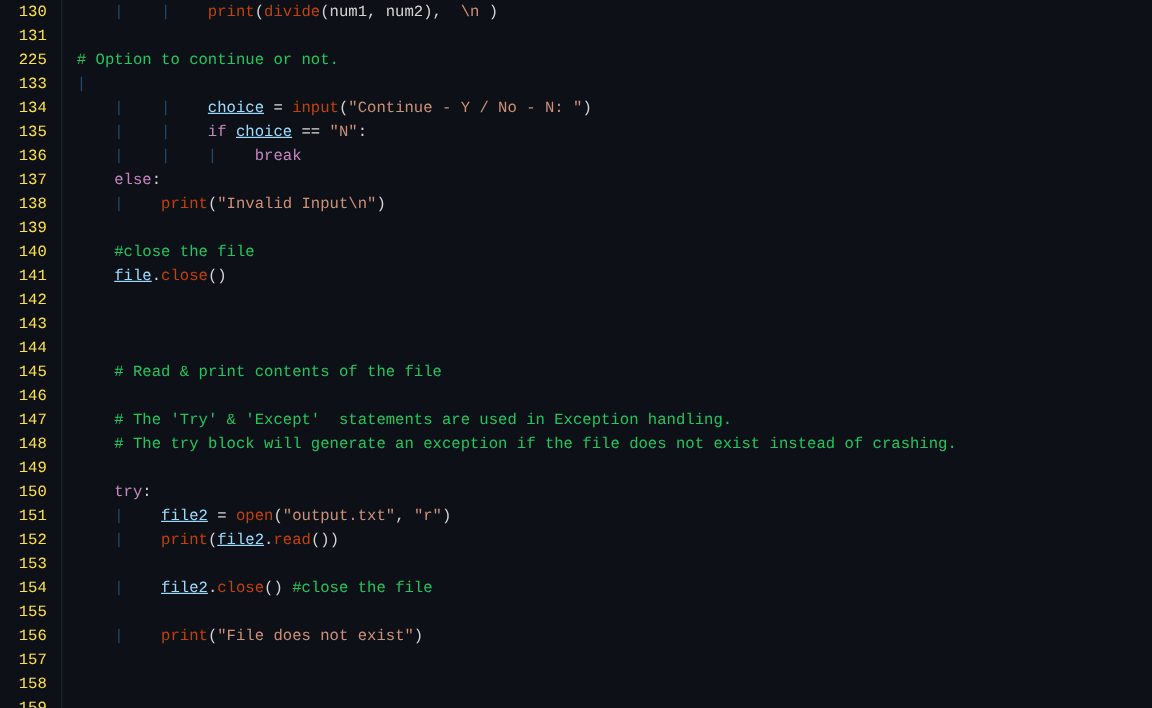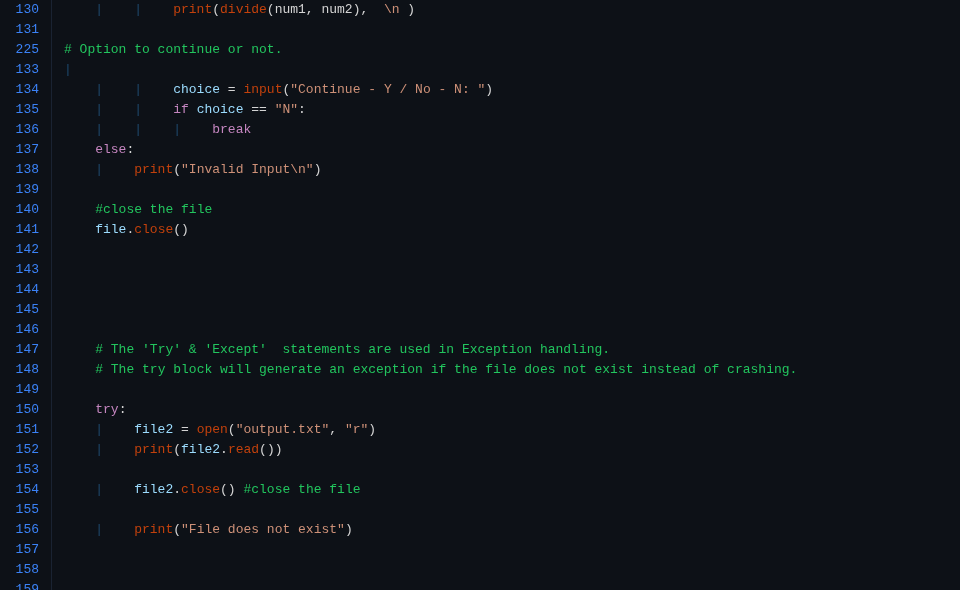--- a/index.html
+++ b/index.html
@@ -20,21 +20,21 @@
     .code-editor {
       background-color: #0d1117;
       width: 960px;
       height: 590px;
       overflow: hidden;
       display: flex;
     }
 
     .line-numbers {
       background-color: #0d1117;
-      color: #3b82f6;
+      color: #fde047;
       text-align: right;
       padding: 0 12px 0 8px;
       user-select: none;
       min-width: 52px;
       border-right: 1px solid #1a2332;
     }
 
     .code-content {
       flex: 1;
       padding-left: 12px;
@@ -57,21 +57,21 @@
     .code-text {
       height: 20px;
       line-height: 20px;
       display: block;
     }
 
     
     .c-white { color: #d4d4d4; }
     .c-keyword { color: #c586c0; }
     .c-string { color: #ce9178; }
-    .c-variable { color: #9cdcfe; }
+    .c-variable { color: #9cdcfe; text-decoration: underline; }
     .c-yellow { color: #c2410c; }
     .c-green { color: #22c55e; }
 
     .pipe-char { color: #1e4a6e; }
   </style>
 </head>
 <body>
 
 <div class="code-editor">
   <div class="line-numbers" id="line-nums">
@@ -115,21 +115,21 @@
       <div class="code-line"><span class="code-text pipe-char">    |    |    </span><span class="code-text c-keyword">if</span><span class="code-text c-white"> </span><span class="code-text c-variable">choice</span><span class="code-text c-white"> == </span><span class="code-text c-string">"N"</span><span class="code-text c-white">:</span></div>
       <div class="code-line"><span class="code-text pipe-char">    |    |    |    </span><span class="code-text c-keyword">break</span></div>
       <div class="code-line"><span class="code-text c-white">    </span><span class="code-text c-keyword">else</span><span class="code-text c-white">:</span></div>
       <div class="code-line"><span class="code-text pipe-char">    |    </span><span class="code-text c-yellow">print</span><span class="code-text c-white">(</span><span class="code-text c-string">"Invalid Input\n"</span><span class="code-text c-white">)</span></div>
       <div class="code-line">&nbsp;</div>
       <div class="code-line"><span class="code-text c-white">    </span><span class="code-text c-green">#close the file</span></div>
       <div class="code-line"><span class="code-text c-white">    </span><span class="code-text c-variable">file</span><span class="code-text c-white">.</span><span class="code-text c-yellow">close</span><span class="code-text c-white">()</span></div>
       <div class="code-line">&nbsp;</div>
       <div class="code-line"><span class="code-text c-white">    </span></div>
       <div class="code-line">&nbsp;</div>
-      <div class="code-line"><span class="code-text c-white">    </span></div>
+      <div class="code-line"><span class="code-text c-white">    </span><span class="code-text c-green"># Read &amp; print contents of the file</span></div>
       <div class="code-line">&nbsp;</div>
       <div class="code-line"><span class="code-text c-white">    </span><span class="code-text c-green"># The 'Try' &amp; 'Except'  statements are used in Exception handling.</span></div>
       <div class="code-line"><span class="code-text c-white">    </span><span class="code-text c-green"># The try block will generate an exception if the file does not exist instead of crashing.</span></div>
       <div class="code-line">&nbsp;</div>
       <div class="code-line"><span class="code-text c-white">    </span><span class="code-text c-keyword">try</span><span class="code-text c-white">:</span></div>
       <div class="code-line"><span class="code-text pipe-char">    |    </span><span class="code-text c-variable">file2</span><span class="code-text c-white"> = </span><span class="code-text c-yellow">open</span><span class="code-text c-white">(</span><span class="code-text c-string">"output.txt"</span><span class="code-text c-white">, </span><span class="code-text c-string">"r"</span><span class="code-text c-white">)</span></div>
       <div class="code-line"><span class="code-text pipe-char">    |    </span><span class="code-text c-yellow">print</span><span class="code-text c-white">(</span><span class="code-text c-variable">file2</span><span class="code-text c-white">.</span><span class="code-text c-yellow">read</span><span class="code-text c-white">())</span></div>
       <div class="code-line">&nbsp;</div>
       <div class="code-line"><span class="code-text pipe-char">    |    </span><span class="code-text c-variable">file2</span><span class="code-text c-white">.</span><span class="code-text c-yellow">close</span><span class="code-text c-white">() </span><span class="code-text c-green">#close the file</span></div>
       <div class="code-line">&nbsp;</div>

